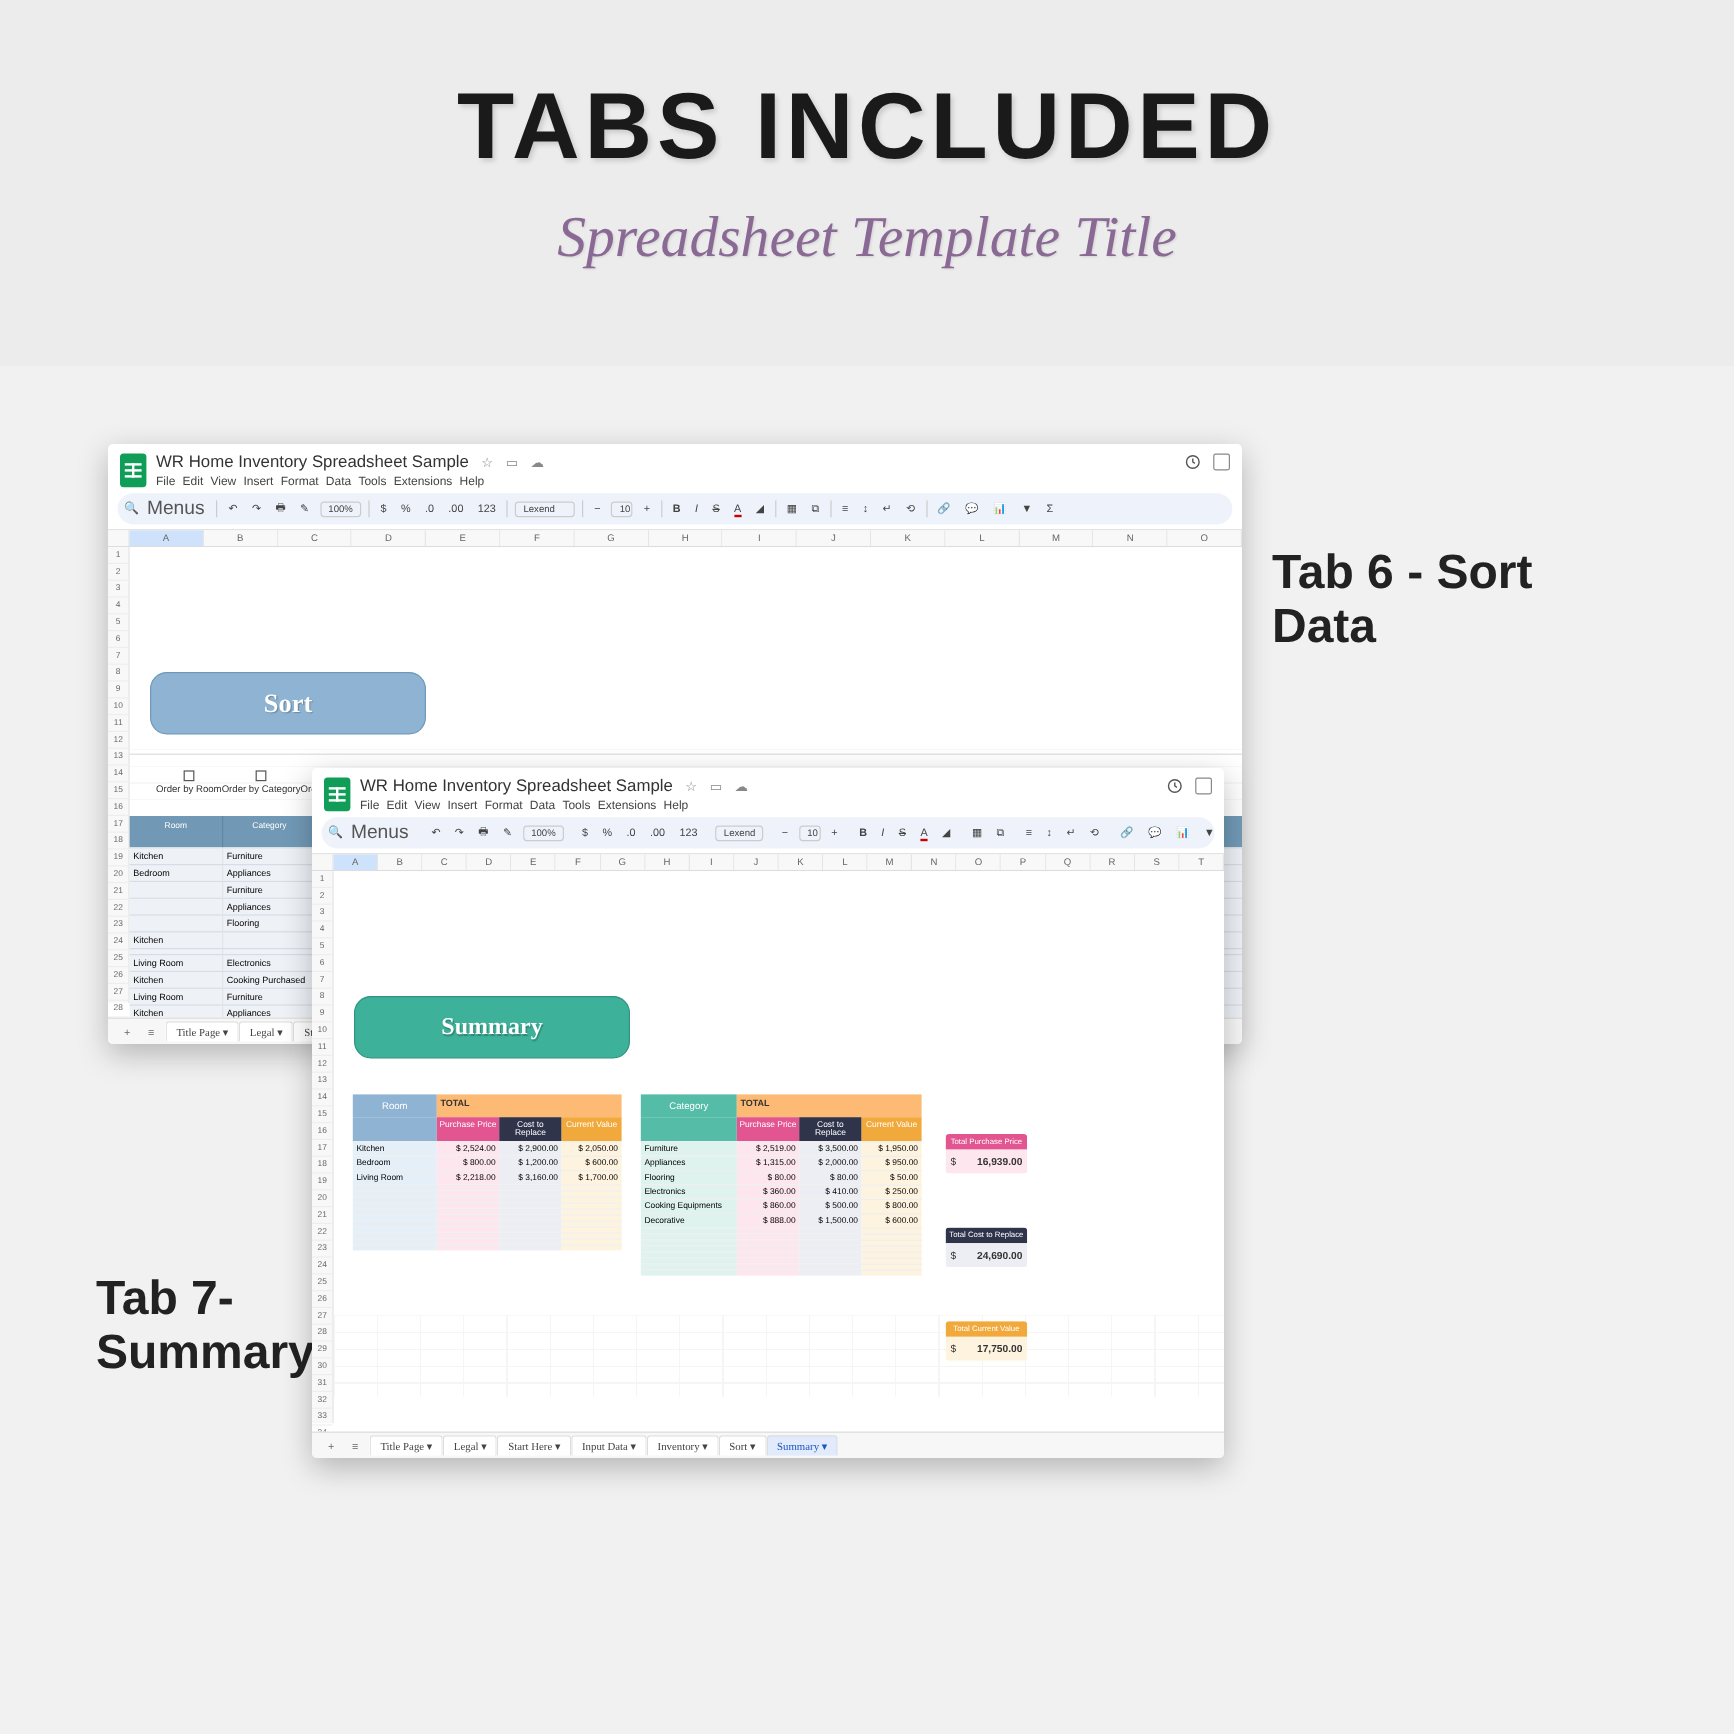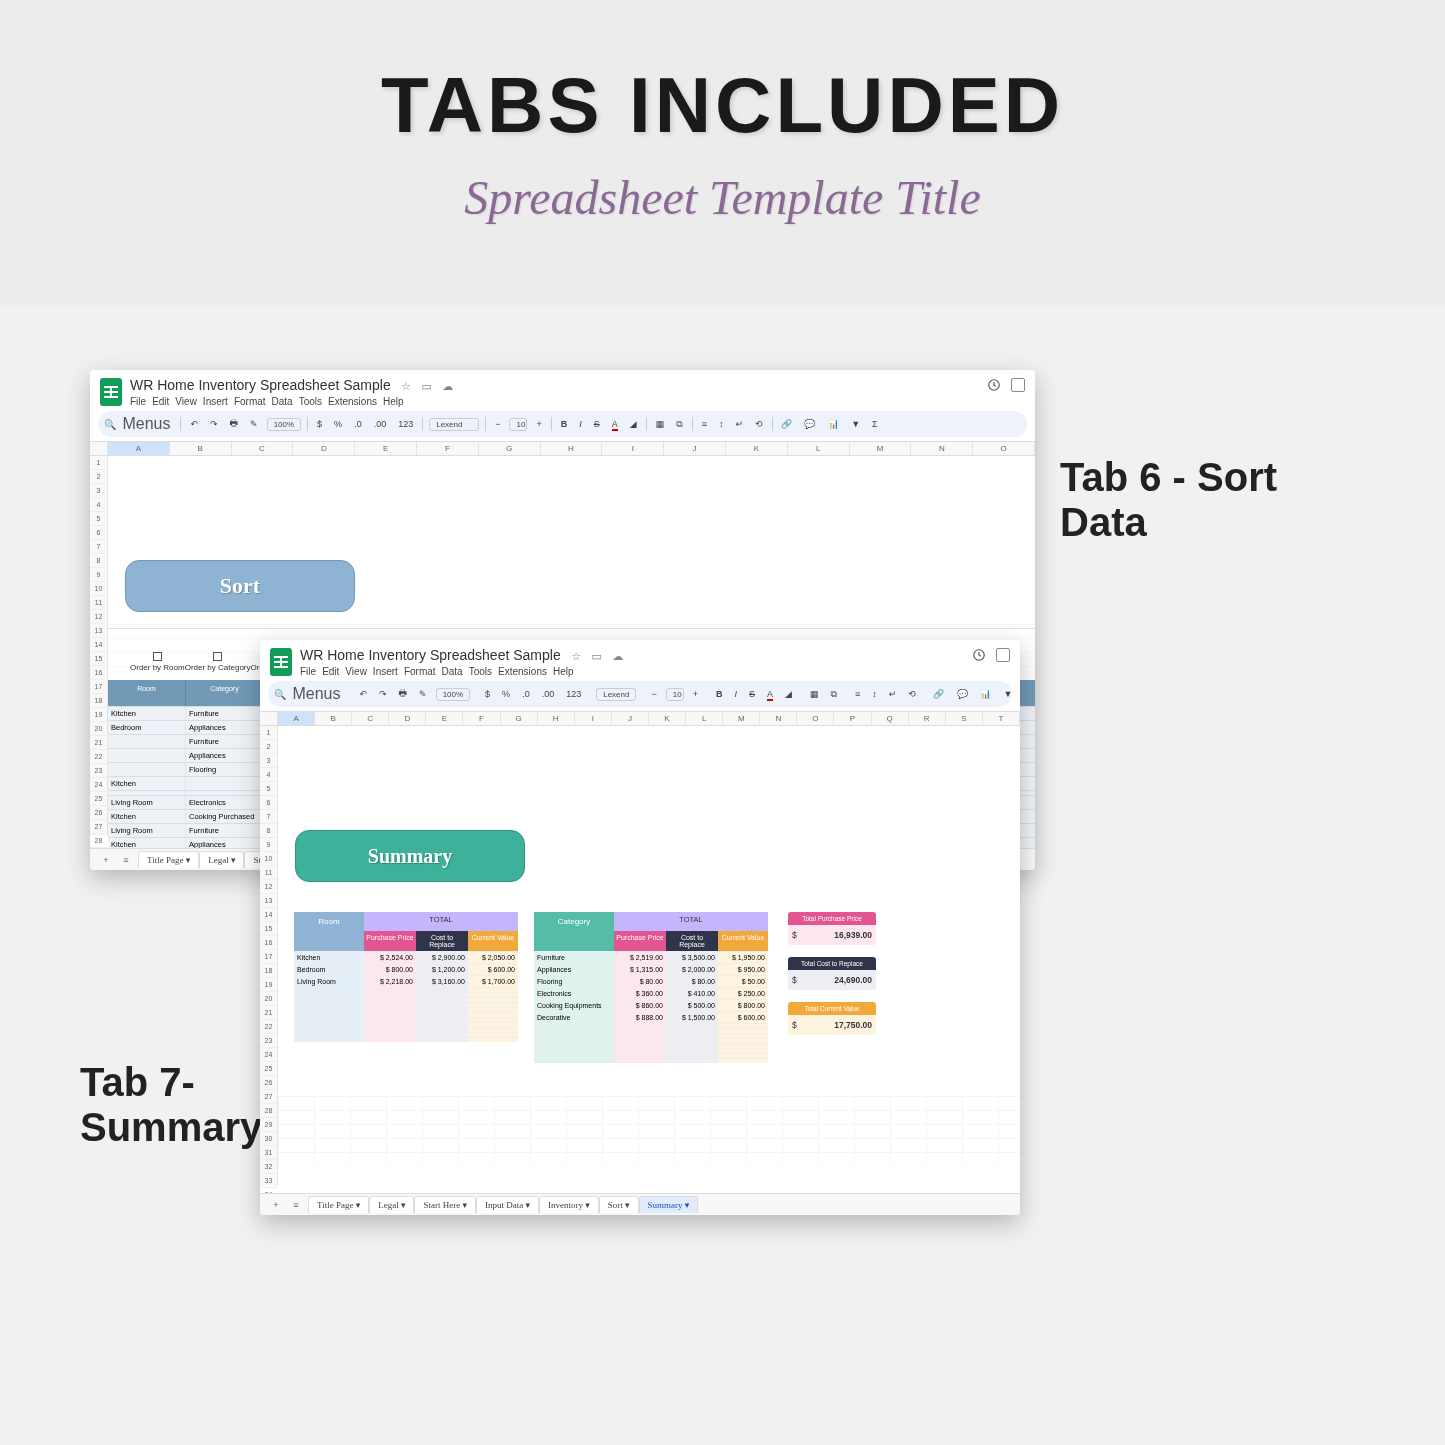--- a/index.html
+++ b/index.html
@@ -177,21 +177,21 @@
     left: 35px; top: 104px;
     width: 230px; height: 52px;
     background: #3eb19a;
     font-size: 20px;
     border: 1px solid #2e9481;
   }
 
   
   .sort-thinline { position:absolute; left:18px; right:0; border-top:1px solid #ddd; }
   .sort-checks {
-    position:absolute; left:40px; top:196px;
+    position:absolute; left:40px; top:186px;
     display:flex; 
     font-size:8px; color:#333;
   }
   .sort-checks .chk { display:flex; flex-direction:column; align-items:center; gap:2px;}
   .sort-checks .box { width:9px;height:9px;border:1px solid #555; }
 
   .sort-table {
     position:absolute;
     left:18px; top:224px; right:0;
     font-size:7.5px;
@@ -262,38 +262,39 @@
   }
   .room-row { grid-template-columns: 70px 52px 52px 50px; }
   .cat-row  { grid-template-columns: 80px 52px 52px 50px; }
   .minitable .row div { padding:2px 3px; border-top:1px solid #eee; }
   .minitable .row div.num { text-align:right; }
   .col-room { background:#e5eff8; }
   .col-pp   { background:#fde6ee; }
   .col-cr   { background:#eceef3; }
   .col-cv   { background:#fef3de; }
   .col-cat  { background:#def2ee; }
-  .totallabel { background:#c4b5fd; color:#333; font-weight:normal; text-align:center; padding:3px; font-size:7.5px; }
+  .totallabel { background:#fdba74; color:#333; font-weight:bold; text-align:left; padding:3px; font-size:7.5px; }
   .leaf-hdr-room { background:#8fb4d3; }
   .leaf-hdr-cat  { background:#55bca7; }
   .leaf-hdr-pp   { background:#e25590; }
   .leaf-hdr-cr   { background:#2f344b; }
   .leaf-hdr-cv   { background:#f2a93c; }
 
   .summary-cards {
     display:flex;
     flex-direction:column;
     gap:12px;
     margin-left:4px;
   }
   .scard {
-    width:88px;
+    width:68px;
     border-radius:3px;
     overflow:hidden;
     font-size:7px;
+    margin-top:33px;
   }
   .scard .shdr { color:#fff; text-align:center; padding:3px 2px; font-size:6.5px;}
   .scard .sval { padding:5px 4px; text-align:right; font-size:8.5px; font-weight:600; color:#333; }
   .scard .sval::before { content:"$"; float:left; font-weight:400; }
   .scard.pp .shdr{background:#e25590;} .scard.pp .sval{background:#fde6ee;}
   .scard.cr .shdr{background:#2f344b;} .scard.cr .sval{background:#eceef3;}
   .scard.cv .shdr{background:#f2a93c;} .scard.cv .sval{background:#fef3de;}
 
   .grid-bg {
     position:absolute;

